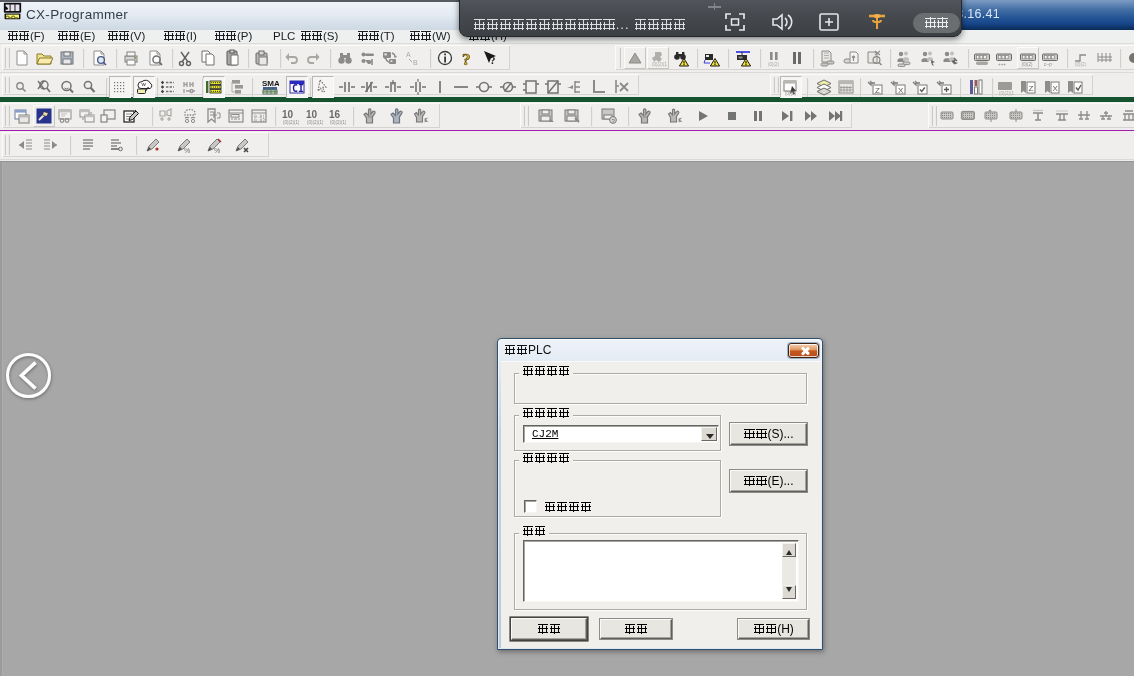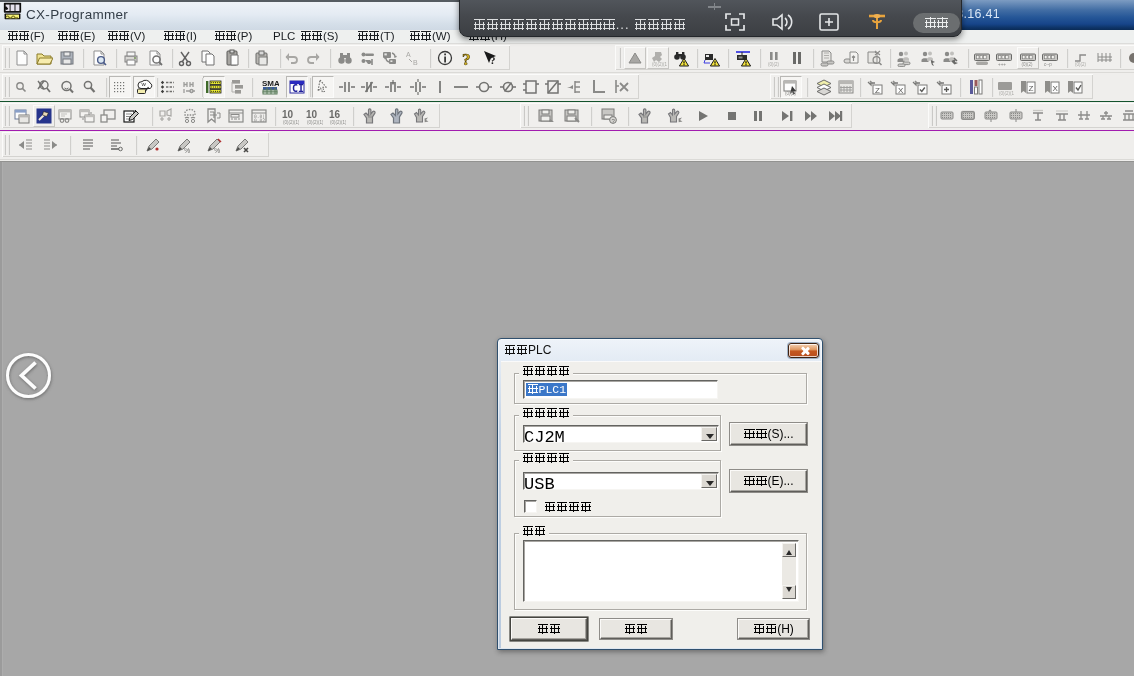--- a/index.html
+++ b/index.html
@@ -37,21 +37,21 @@
 #dlgclose i{position:absolute;left:12px;top:2.5px;width:7px;height:7px;}
 #dlgclose i::before,#dlgclose i::after{content:"";position:absolute;left:3px;top:-1px;width:2.6px;height:10px;background:#fff;border-radius:1px;}
 #dlgclose i::before{transform:rotate(45deg);}#dlgclose i::after{transform:rotate(-45deg);}
 #dlgbody{position:absolute;left:3px;top:22px;width:320px;height:287px;background:#f0efeb;box-shadow:inset 0 1px 0 #fafafa;}
 .grp{position:absolute;border:1px solid #acaaa5;box-shadow:1px 1px 0 #fdfdfb, inset 1px 1px 0 #fdfdfb;}
 .glab{position:absolute;background:#f0efeb;padding:0 3px;line-height:13px;white-space:nowrap;}
 .tin{position:absolute;background:#fff;border:1px solid;border-color:#636360 #f6f5f2 #f6f5f2 #636360;box-shadow:inset 1px 1px 0 #a8a6a2;}
 .cbtn{position:absolute;background:#e8e6e1;border:1px solid;border-color:#fbfaf8 #5f5e5a #5f5e5a #fbfaf8;box-shadow:inset -1px -1px 0 #a6a49f, 0 0 0 1px #8e8c88;text-align:center;}
 .combo .arr{position:absolute;right:1px;top:1px;bottom:1px;width:16px;background:#dcd9d3;border:1px solid;border-color:#f4f3f0 #6a6966 #6a6966 #f4f3f0;}
 .combo .arr::after{content:"";position:absolute;left:4px;top:6px;border:4px solid transparent;border-top:5px solid #2a2a2a;}
-.ctext{position:absolute;left:0;top:2px;font-family:"Liberation Mono",monospace;font-size:17px;color:#000;}
+.ctext{position:absolute;left:8px;top:2px;font-family:"Liberation Mono",monospace;font-size:11px;color:#000;text-decoration:underline;}
 #selwrap{position:absolute;left:2px;top:2px;background:#3b77c8;color:#fff;padding:0 1px;height:13px;font-family:"Liberation Mono",monospace;font-size:11.5px;line-height:13px;}
 .cb{position:absolute;width:13px;height:13px;background:#fff;border:1px solid;border-color:#636360 #f6f5f2 #f6f5f2 #636360;box-shadow:inset 1px 1px 0 #a8a6a2;}
 .sb{position:absolute;right:2px;top:2px;bottom:2px;width:14px;background:#ebe9e4;}
 .sbb{position:absolute;right:0;width:14px;height:14px;background:#dcd9d3;border:1px solid;border-color:#f4f3f0 #6a6966 #6a6966 #f4f3f0;}
 .sbb::after{content:"";position:absolute;left:3.2px;border:3.6px solid transparent;}
 .sbu{top:0;}.sbu::after{top:2.6px;border-bottom:5px solid #2a2a2a;}
 .sbd{bottom:0;}.sbd::after{bottom:2.6px;border-top:5px solid #2a2a2a;}
 
 #ovl{left:459px;top:-8px;width:503px;height:45px;background:linear-gradient(#565b61,#45484d 55%,#3c3f43);border:1px solid #24272b;border-radius:0 0 8px 8px;box-shadow:0 2px 6px rgba(0,0,0,.5);}
 #ovltext{position:absolute;left:13px;top:24px;font-size:13px;color:#dcdee0;white-space:nowrap;letter-spacing:.6px;}
@@ -326,21 +326,21 @@
         <div class="sep" style="left:430px"></div>
         <div class="sep" style="left:697px"></div>
         <div class="sep" style="left:728px"></div>
         <div class="sep" style="left:760px"></div>
         <div class="sep" style="left:813px"></div>
         <div class="sep" style="left:890px"></div>
         <div class="sep" style="left:968px"></div>
         <div class="sep" style="left:1067px"></div>
         <div class="sep" style="left:1120px"></div>
       </div>
-      <div class="trow" style="top:29px;height:29px;border-bottom:1px solid #14532d">
+      <div class="trow" style="top:29px;height:29px;border-bottom:5px solid #14532d">
         <div class="tsec" style="left:2px;width:637px"></div>
         <div class="tsec" style="left:770px;width:323px"></div>
         <div class="grip" style="left:4px"></div>
         <div class="grip" style="left:773px"></div>
         <div class="icbox" style="left:109px;top:3px;border-color:#b9b8b5 #fbfbfa #fbfbfa #b9b8b5;background:#f6f5f3"></div>
         <div class="icbox" style="left:133px;top:3px;border-color:#b9b8b5 #fbfbfa #fbfbfa #b9b8b5;background:#f6f5f3"></div>
         <div class="icbox" style="left:203px;top:3px;border-color:#b9b8b5 #fbfbfa #fbfbfa #b9b8b5;background:#f6f5f3"></div>
         <div class="icbox" style="left:286px;top:3px;border-color:#b9b8b5 #fbfbfa #fbfbfa #b9b8b5;background:#f6f5f3"></div>
         <div class="icbox" style="left:312px;top:3px;border-color:#b9b8b5 #fbfbfa #fbfbfa #b9b8b5;background:#f6f5f3"></div>
         <div class="icbox" style="left:780px;top:3px;border-color:#b9b8b5 #fbfbfa #fbfbfa #b9b8b5;background:#f6f5f3"></div>
@@ -905,36 +905,29 @@
       </g>
 </svg>
     <div class="abs" id="dlg">
       <div id="dlgtitle"><b class="h "></b><b class="h "></b>PLC</div>
       <div id="dlgclose">
         <i></i>
       </div>
       <div id="dlgbody">
         <div class="grp" style="left:13px;top:12px;width:293px;height:31px"></div>
         <div class="glab" style="left:18px;top:4px"><b class="h "></b><b class="h "></b><b class="h "></b><b class="h "></b></div>
-        <div class="tin" style="left:22px;top:19px;width:195px;height:19px">
-          <span id="selwrap"><b class="h" style="color:#fff"></b>PLC1</span>
-        </div>
         <div class="grp" style="left:13px;top:54px;width:207px;height:36px"></div>
         <div class="glab" style="left:18px;top:46px"><b class="h "></b><b class="h "></b><b class="h "></b><b class="h "></b></div>
         <div class="tin combo" style="left:22px;top:64px;width:196px;height:18px">
           <span class="ctext">CJ2M</span>
           <span class="arr"></span>
         </div>
         <div class="cbtn" style="left:229px;top:62px;width:77px;height:22px;line-height:20px"><b class="h "></b><b class="h "></b>(S)...</div>
         <div class="grp" style="left:13px;top:99px;width:207px;height:57px"></div>
         <div class="glab" style="left:18px;top:91px"><b class="h "></b><b class="h "></b><b class="h "></b><b class="h "></b></div>
-        <div class="tin combo" style="left:22px;top:111px;width:196px;height:18px">
-          <span class="ctext">USB</span>
-          <span class="arr"></span>
-        </div>
         <div class="cbtn" style="left:229px;top:109px;width:77px;height:22px;line-height:20px"><b class="h "></b><b class="h "></b>(E)...</div>
         <div class="cb" style="left:23px;top:139px"></div>
         <div class="abs" style="left:43px;top:139px"><b class="h "></b><b class="h "></b><b class="h "></b><b class="h "></b></div>
         <div class="grp" style="left:13px;top:172px;width:293px;height:77px"></div>
         <div class="glab" style="left:18px;top:164px"><b class="h "></b><b class="h "></b></div>
         <div class="tin" style="left:22px;top:179px;width:276px;height:62px">
           <span class="sb">
             <span class="sbb sbu"></span>
             <span class="sbb sbd"></span>
           </span>

